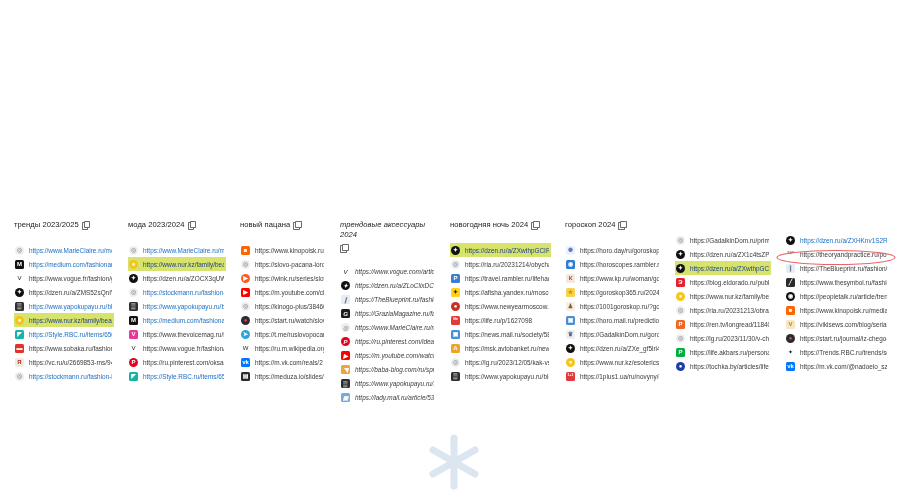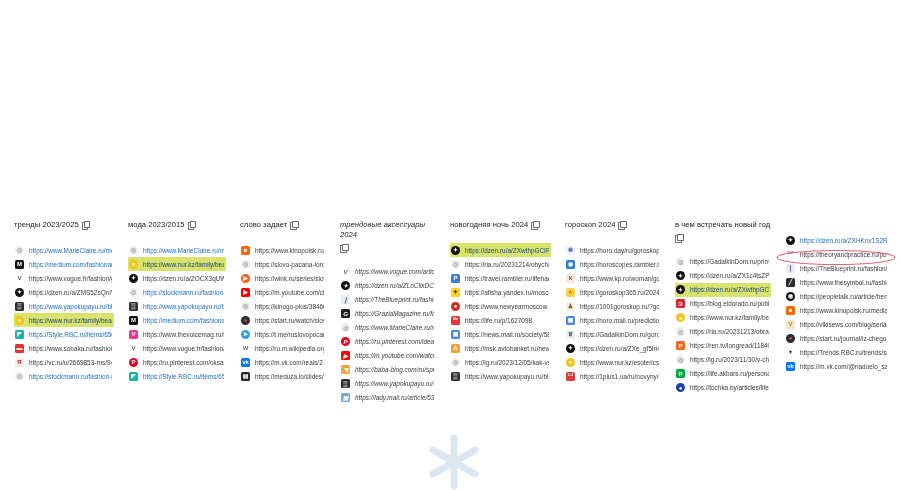--- a/index.html
+++ b/index.html
@@ -202,21 +202,21 @@
           <span class="url dark">https://vc.ru/u/2669853-rns/9470</span>
         </div>
         <div class="row">
           <span class="fav circ" style="background: rgb(237, 237, 237); color: rgb(154, 160, 166);">◎</span>
           <span class="url">https://stockmann.ru/fashion-blog</span>
         </div>
       </div>
     </div>
     <div class="column" style="width: 112px;">
       <div class="col-header">
-        <span class="col-header-text">мода 2023/2015</span>
+        <span class="col-header-text">мода 2023/2024</span>
         <span class="copy-icon"></span>
       </div>
       <div class="rows">
         <div class="row">
           <span class="fav circ" style="background: rgb(237, 237, 237); color: rgb(154, 160, 166);">◎</span>
           <span class="url">https://www.MarieClaire.ru/moda</span>
         </div>
         <div class="row hl">
           <span class="fav circ" style="background: rgb(245, 197, 24); color: rgb(255, 255, 255);">●</span>
           <span class="url onhl">https://www.nur.kz/family/beauty</span>
@@ -250,21 +250,21 @@
           <span class="url dark">https://ru.pinterest.com/oksanaal</span>
         </div>
         <div class="row">
           <span class="fav" style="background: rgb(25, 179, 166); color: rgb(255, 255, 255);">◤</span>
           <span class="url">https://Style.RBC.ru/items/65008</span>
         </div>
       </div>
     </div>
     <div class="column" style="width: 100px;">
       <div class="col-header">
-        <span class="col-header-text">слово задает</span>
+        <span class="col-header-text">новый пацана</span>
         <span class="copy-icon"></span>
       </div>
       <div class="rows">
         <div class="row">
           <span class="fav" style="background: rgb(255, 102, 0); color: rgb(255, 255, 255);">■</span>
           <span class="url dark">https://www.kinopoisk.ru/series/5</span>
         </div>
         <div class="row">
           <span class="fav circ" style="background: rgb(237, 237, 237); color: rgb(154, 160, 166);">◎</span>
           <span class="url dark">https://slovo-pacana-lordfilm.bio/</span>
@@ -441,24 +441,20 @@
           <span class="fav circ" style="background: rgb(245, 197, 24); color: rgb(255, 255, 255);">●</span>
           <span class="url dark">https://www.nur.kz/esoterics/astr</span>
         </div>
         <div class="row">
           <span class="fav" style="background: rgb(224, 58, 58); color: rgb(255, 255, 255); font-size: 3.6px;">1+1</span>
           <span class="url dark">https://1plus1.ua/ru/novyny/goros</span>
         </div>
       </div>
     </div>
     <div class="column" style="width: 110px;">
-      <div class="col-header">
-        <span class="col-header-text">в чем встречать новый год</span>
-        <span class="copy-icon"></span>
-      </div>
       <div class="rows">
         <div class="row">
           <span class="fav circ" style="background: rgb(237, 237, 237); color: rgb(154, 160, 166);">◎</span>
           <span class="url dark">https://GadalkinDom.ru/primety/s</span>
         </div>
         <div class="row">
           <span class="fav circ" style="background: rgb(17, 17, 17); color: rgb(255, 255, 255);">✦</span>
           <span class="url dark">https://dzen.ru/a/ZX1c4tsZPCb1</span>
         </div>
         <div class="row hl">

